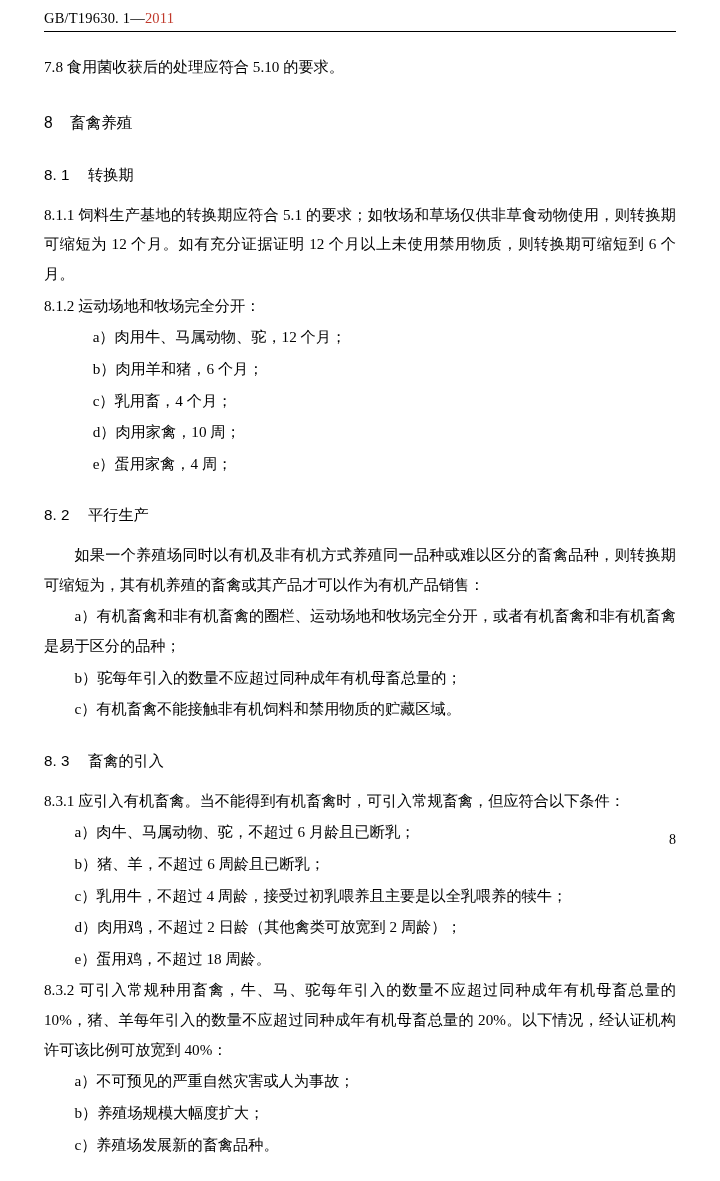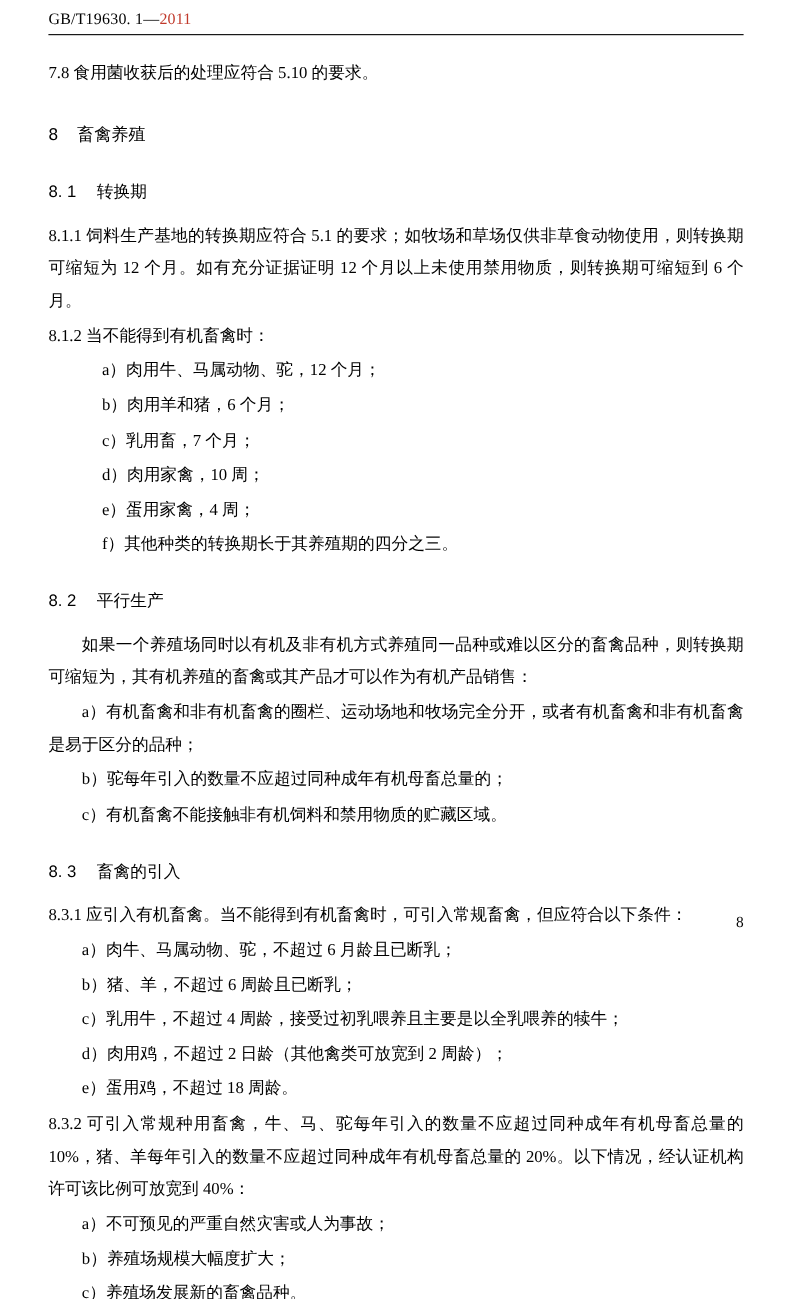--- a/index.html
+++ b/index.html
@@ -106,28 +106,27 @@
 
     <div class="h1">
       <span class="num">8</span><span>畜禽养殖</span>
     </div>
 
     <div class="h2">
       <span class="num">8. 1</span><span>转换期</span>
     </div>
 
     <p class="para">8.1.1  饲料生产基地的转换期应符合 5.1 的要求；如牧场和草场仅供非草食动物使用，则转换期可缩短为 12 个月。如有充分证据证明 12 个月以上未使用禁用物质，则转换期可缩短到 6 个月。</p>
-    <p class="para">8.1.2 当不能得到有机畜禽时：</p>
+    <p class="para">8.1.2 运动场地和牧场完全分开：</p>
 
     <p class="list-item">a）肉用牛、马属动物、驼，12 个月；</p>
     <p class="list-item">b）肉用羊和猪，6 个月；</p>
-    <p class="list-item">c）乳用畜，7 个月；</p>
+    <p class="list-item">c）乳用畜，4 个月；</p>
     <p class="list-item">d）肉用家禽，10 周；</p>
     <p class="list-item">e）蛋用家禽，4 周；</p>
-    <p class="list-item">f）其他种类的转换期长于其养殖期的四分之三。</p>
 
     <div class="h2">
       <span class="num">8. 2</span><span>平行生产</span>
     </div>
 
     <p class="para indent-first">如果一个养殖场同时以有机及非有机方式养殖同一品种或难以区分的畜禽品种，则转换期可缩短为，其有机养殖的畜禽或其产品才可以作为有机产品销售：</p>
     <p class="list-item-2">a）有机畜禽和非有机畜禽的圈栏、运动场地和牧场完全分开，或者有机畜禽和非有机畜禽是易于区分的品种；</p>
     <p class="list-item-2">b）驼每年引入的数量不应超过同种成年有机母畜总量的；</p>
     <p class="list-item-2">c）有机畜禽不能接触非有机饲料和禁用物质的贮藏区域。</p>
 

